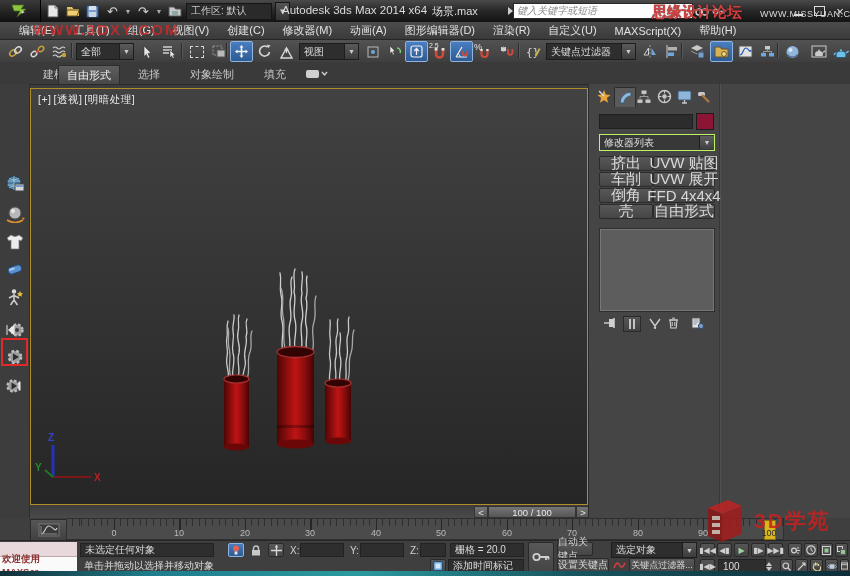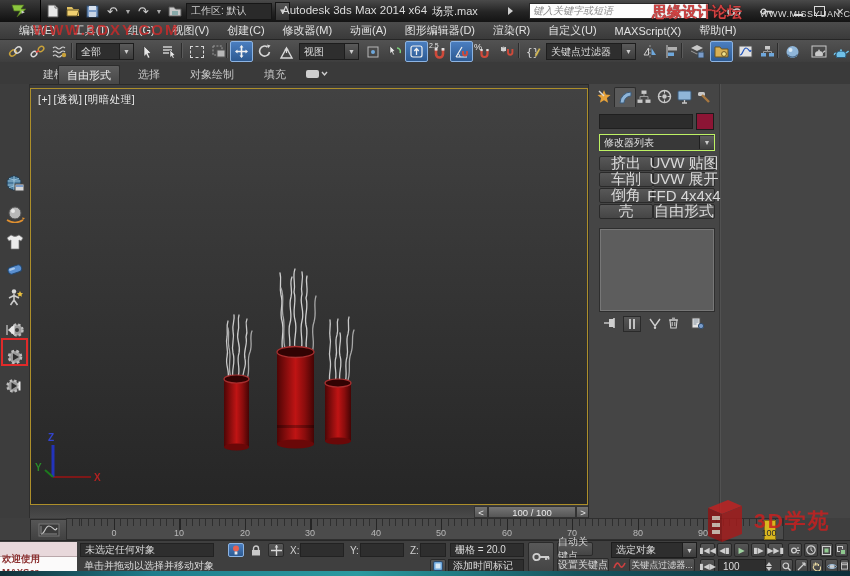--- a/index.html
+++ b/index.html
@@ -9,21 +9,21 @@
   .abs{position:absolute}
   
   .titlebar{left:0;top:0;width:850px;height:22px;background:linear-gradient(#4a4a4a,#242424 55%,#141414);border-bottom:1px solid #000}
   .logo{left:0;top:0;width:40px;height:22px;background:linear-gradient(#3a3a3a,#101010);border-right:1px solid #000;display:flex;align-items:center;justify-content:center}
   .qat{left:44px;top:2px;height:18px;display:flex;gap:3px;align-items:center}
   .qic{width:17px;height:16px;display:flex;align-items:center;justify-content:center}
   .wsbox{width:76px;height:15px;background:#2a2a2a;border:1px solid #161616;color:#cfcfcf;font-size:10px;padding:0 4px;display:flex;align-items:center}
   .wsarr{width:13px;height:17px;background:linear-gradient(#555,#333);border:1px solid #161616;display:flex;align-items:center;justify-content:center;color:#ccc;font-size:8px}
   .apptitle{left:282px;top:4px;color:#dcdcdc;font-size:11.5px}
   .filename{left:432px;top:4px;color:#dcdcdc;font-size:11px}
-  .searchwrap{left:508px;top:3px;display:flex;align-items:center;gap:16px}
+  .searchwrap{left:508px;top:3px;display:flex;align-items:center;gap:0}
   .searchexp{width:0;height:0;border-left:5px solid #cfcfcf;border-top:4px solid transparent;border-bottom:4px solid transparent}
   .searchbox{width:172px;height:14px;background:#fdfdfd;border:1px solid #2a2a2a;color:#8a8a8a;font-style:italic;font-size:10px;padding:0 3px;display:flex;align-items:center}
   .winbtn{width:18px;height:16px;display:flex;align-items:center;justify-content:center}
   
   .menubar{left:0;top:22px;width:850px;height:18px;background:linear-gradient(#4c4c4c,#3a3a3a);border-bottom:1px solid #262626;display:flex;align-items:center;padding-left:10px;box-sizing:border-box}
   .menu-item{padding:0 9px;color:#e2e2e2;font-size:11px;white-space:nowrap}
   
   .toolbar{left:0;top:40px;width:850px;height:22px;background:linear-gradient(#525252,#3e3e3e);border-bottom:1px solid #262626}
   .ti{position:absolute;top:1px;width:21px;height:19px;display:flex;align-items:center;justify-content:center;border:1px solid transparent;border-radius:2px;color:#cfcfcf}
   .ti.on{background:linear-gradient(#4a7ec0,#2d5a92);border-color:#8db4e2}

